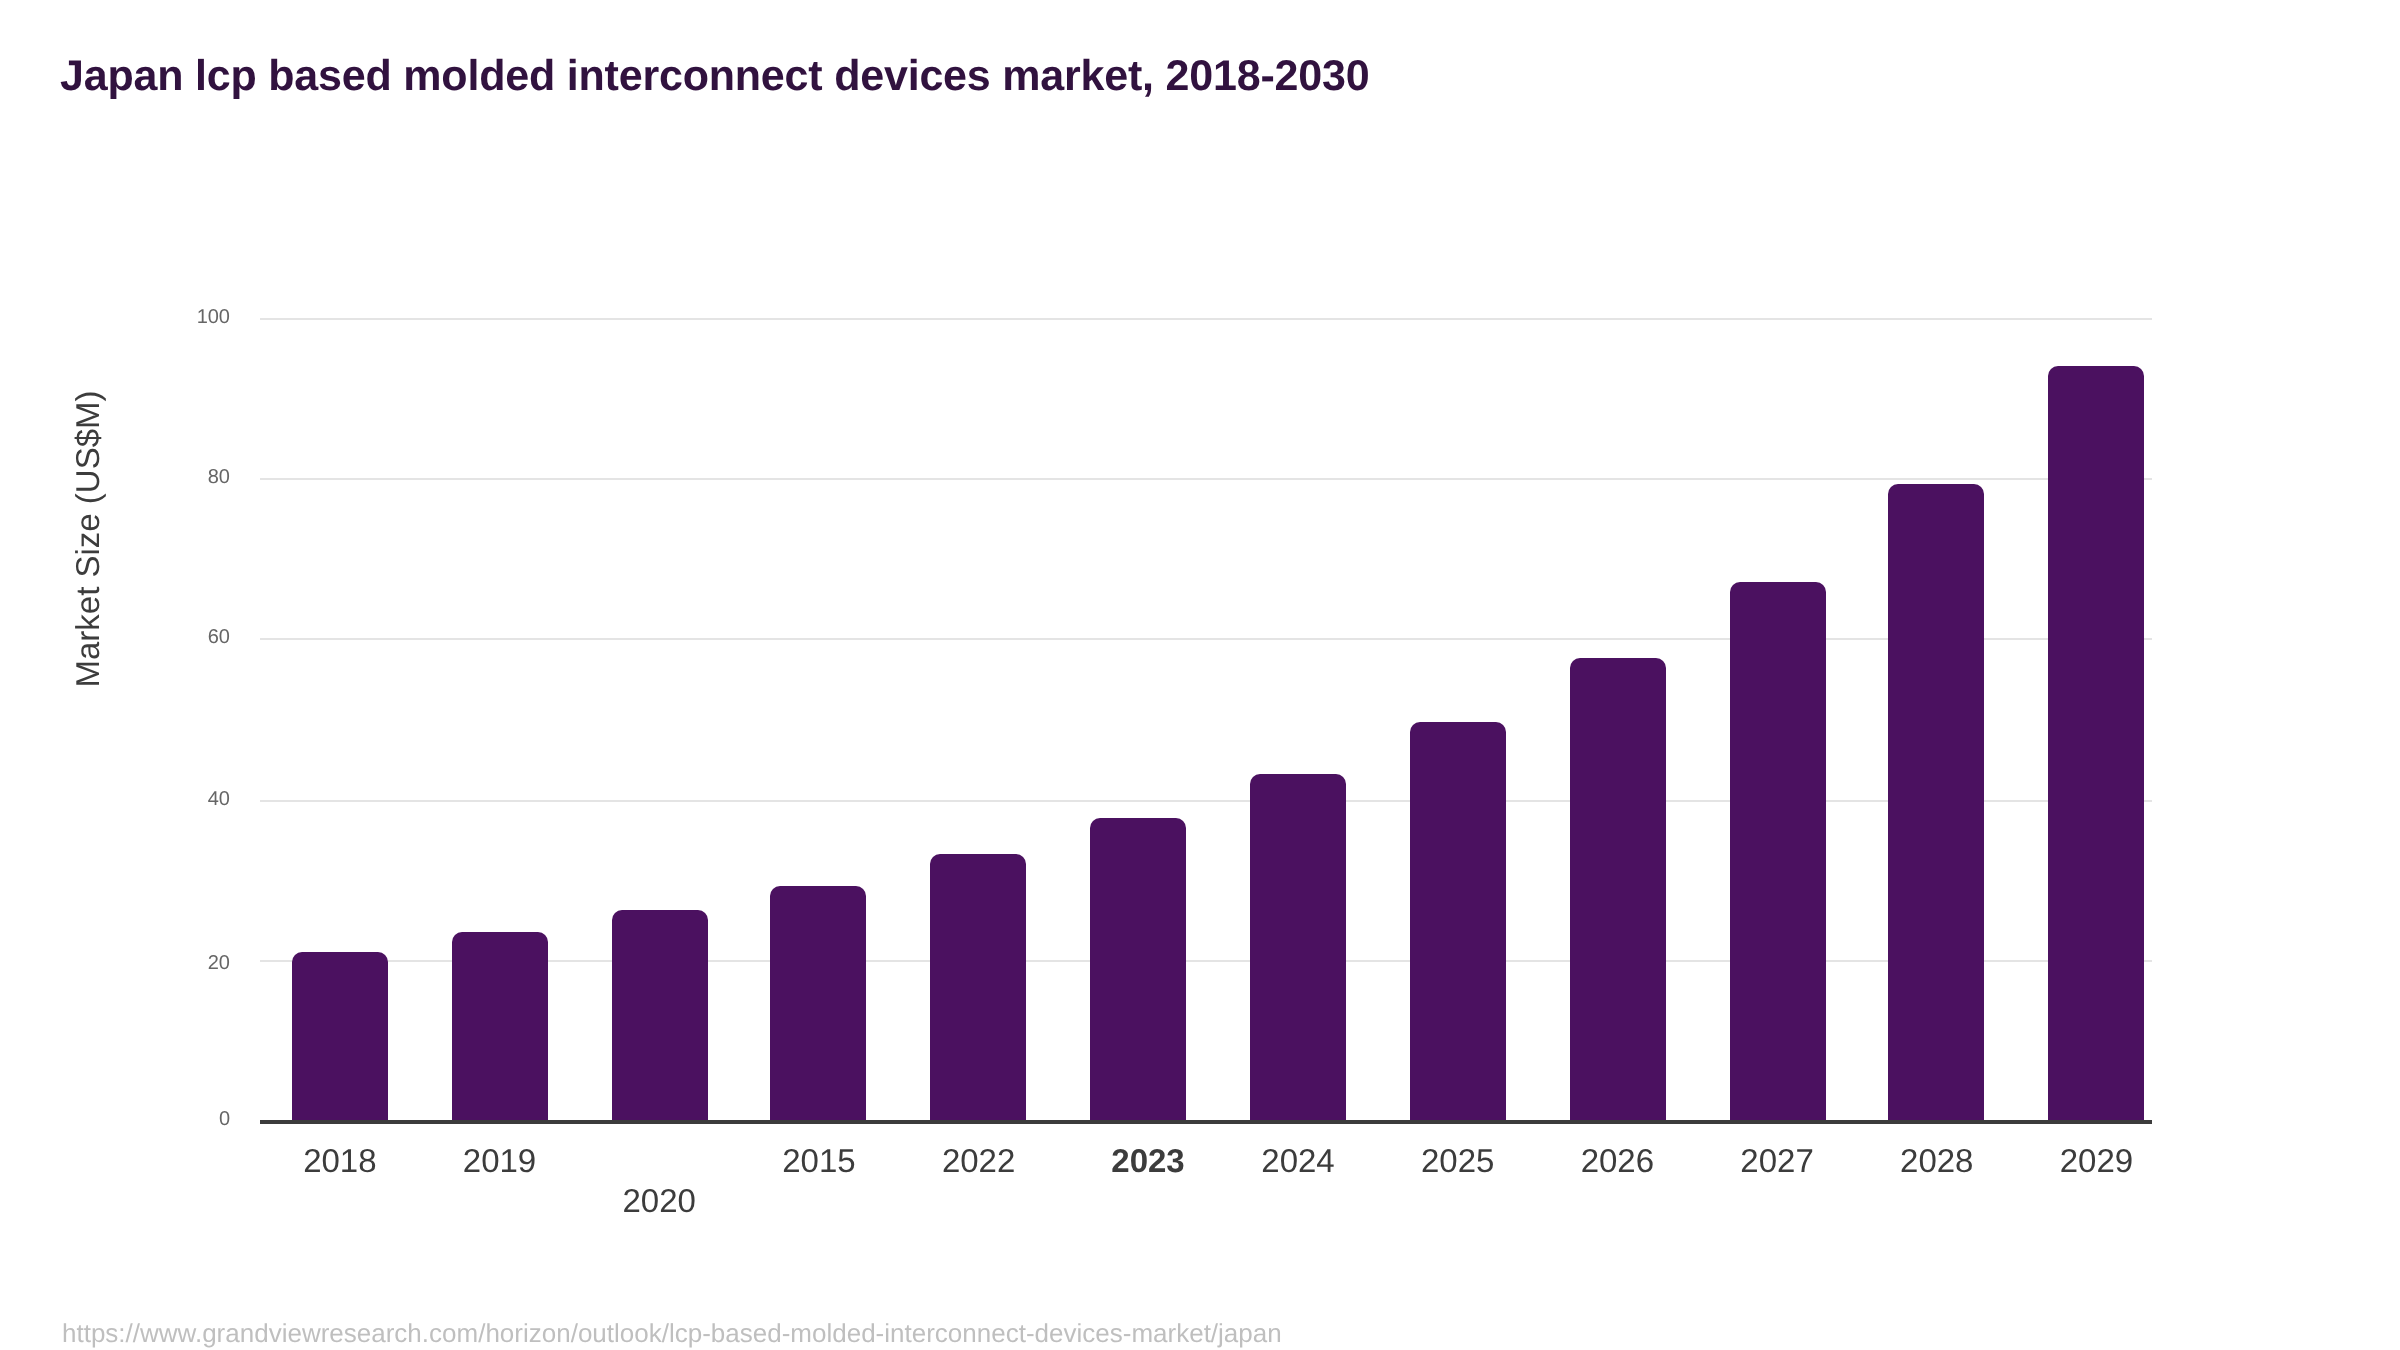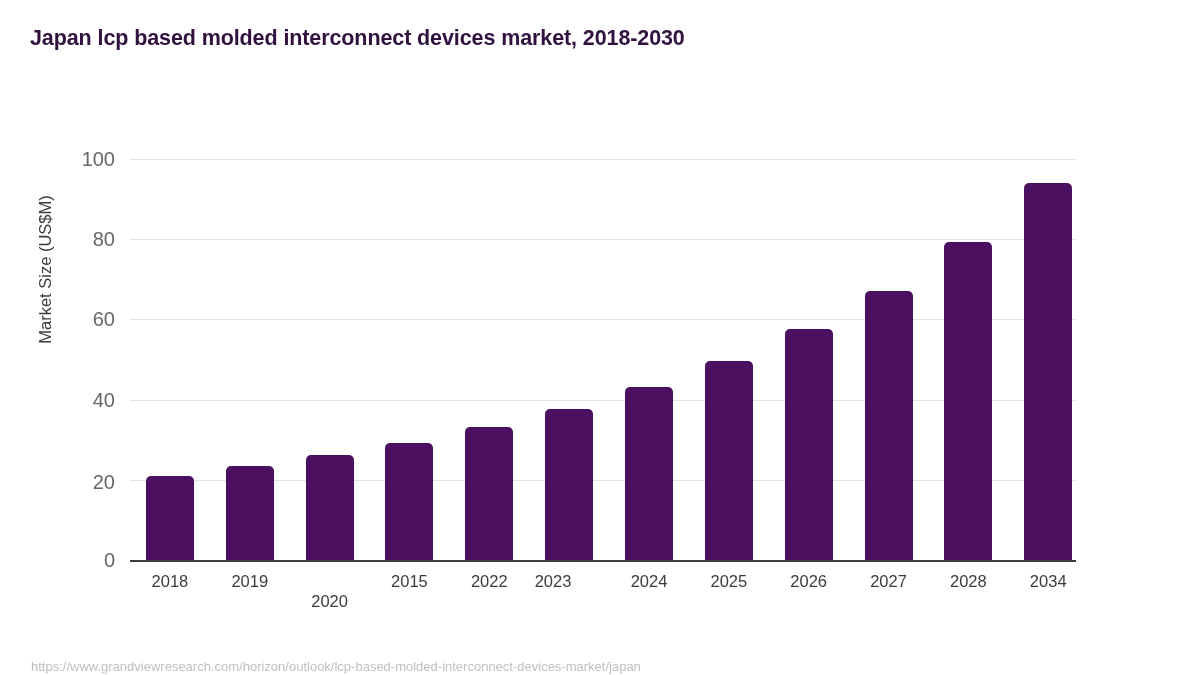--- a/index.html
+++ b/index.html
@@ -61,21 +61,21 @@
     width: 1038px;
     height: 2px;
     background: #3C3C3C;
   }
 
   
   .ytick-label {
     position: absolute;
     right: 0;
     transform: translateY(-50%);
-    font-size: 20px;
+    font-size: 10px;
     color: #666666;
     text-align: right;
     white-space: nowrap;
   }
   #ytick-holder {
     position: absolute;
     left: 0;
     top: 0;
     width: 115px;
     height: 675px;
@@ -198,21 +198,21 @@
   <div id="axis-line"></div>
 
   <div id="source-url">https://www.grandviewresearch.com/horizon/outlook/lcp-based-molded-interconnect-devices-market/japan</div>
 
 
 <div class="xtick-label" style="left: 169.923px;">2018</div>
     <div class="xtick-label" style="left: 249.769px;">2019</div>
     <div class="xtick-label" style="left: 329.615px; margin-top: 20px;">2020</div>
     <div class="xtick-label" style="left: 409.462px;">2015</div>
     <div class="xtick-label" style="left: 489.308px;">2022</div>
-    <div class="xtick-label" style="left: 553px;">2023</div>
+    <div class="xtick-label" style="left: 574px; font-weight: bold;">2023</div>
     <div class="xtick-label" style="left: 649px;">2024</div>
     <div class="xtick-label" style="left: 728.846px;">2025</div>
     <div class="xtick-label" style="left: 808.692px;">2026</div>
     <div class="xtick-label" style="left: 888.538px;">2027</div>
     <div class="xtick-label" style="left: 968.385px;">2028</div>
-    <div class="xtick-label" style="left: 1048.23px;">2034</div>
+    <div class="xtick-label" style="left: 1048.23px;">2029</div>
     <div class="xtick-label" style="left: 1128.08px;">2030</div>
   </div>
 
 </body></html>

